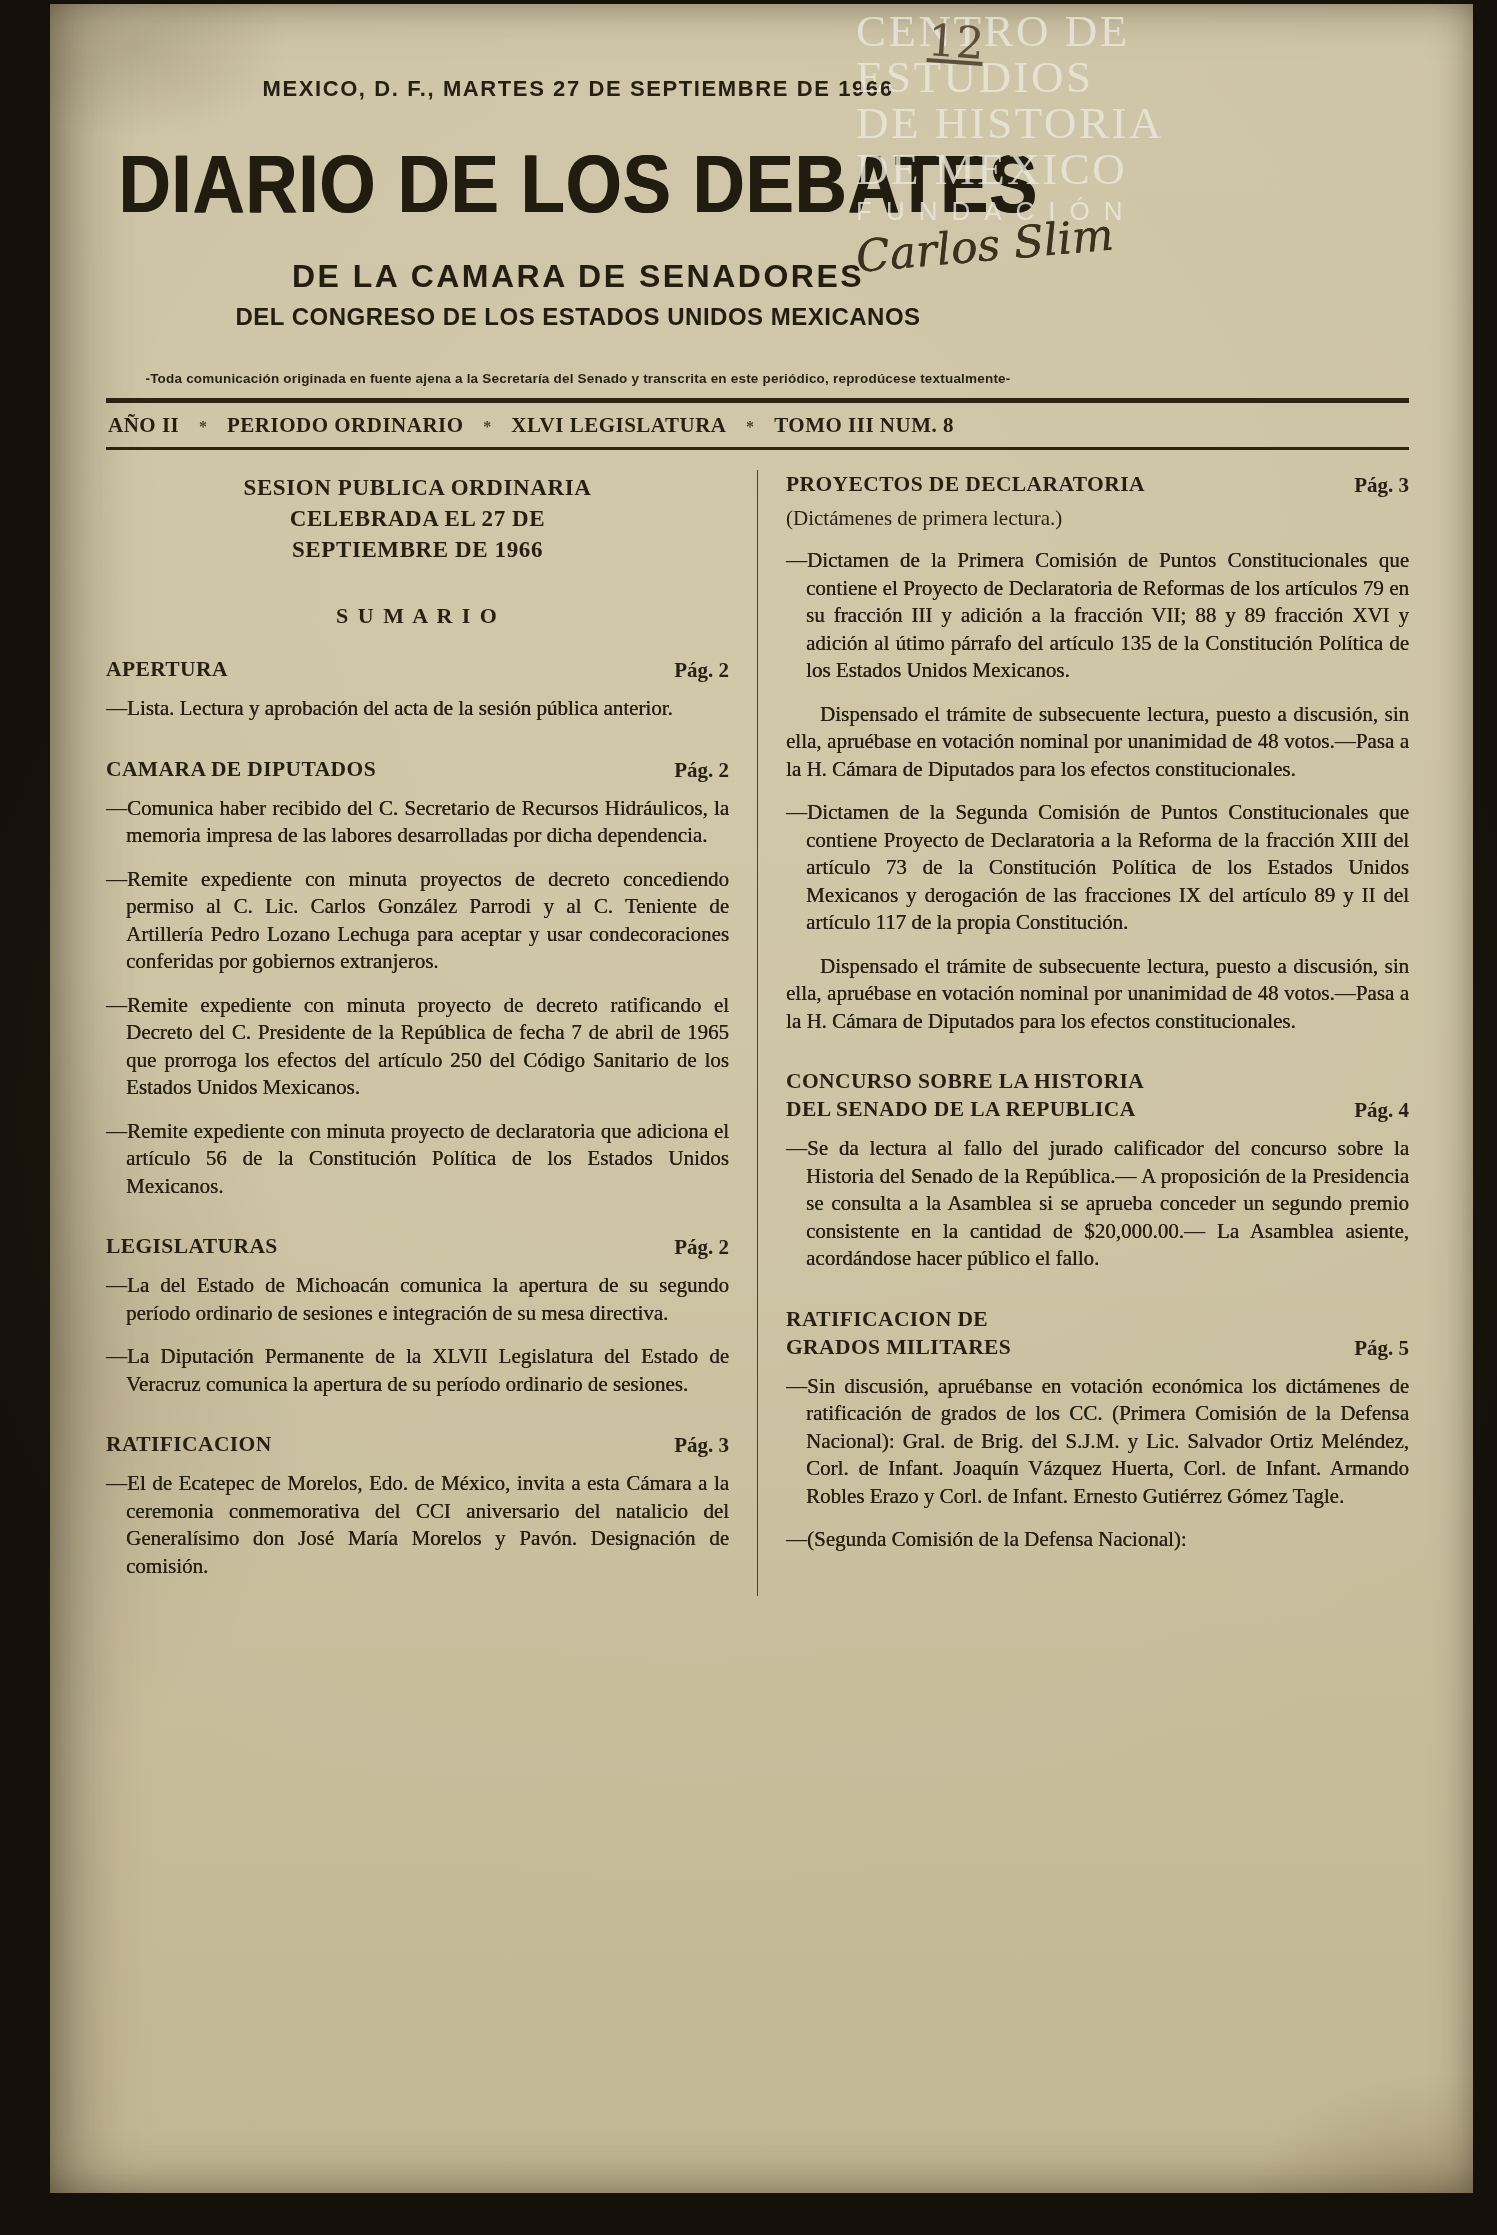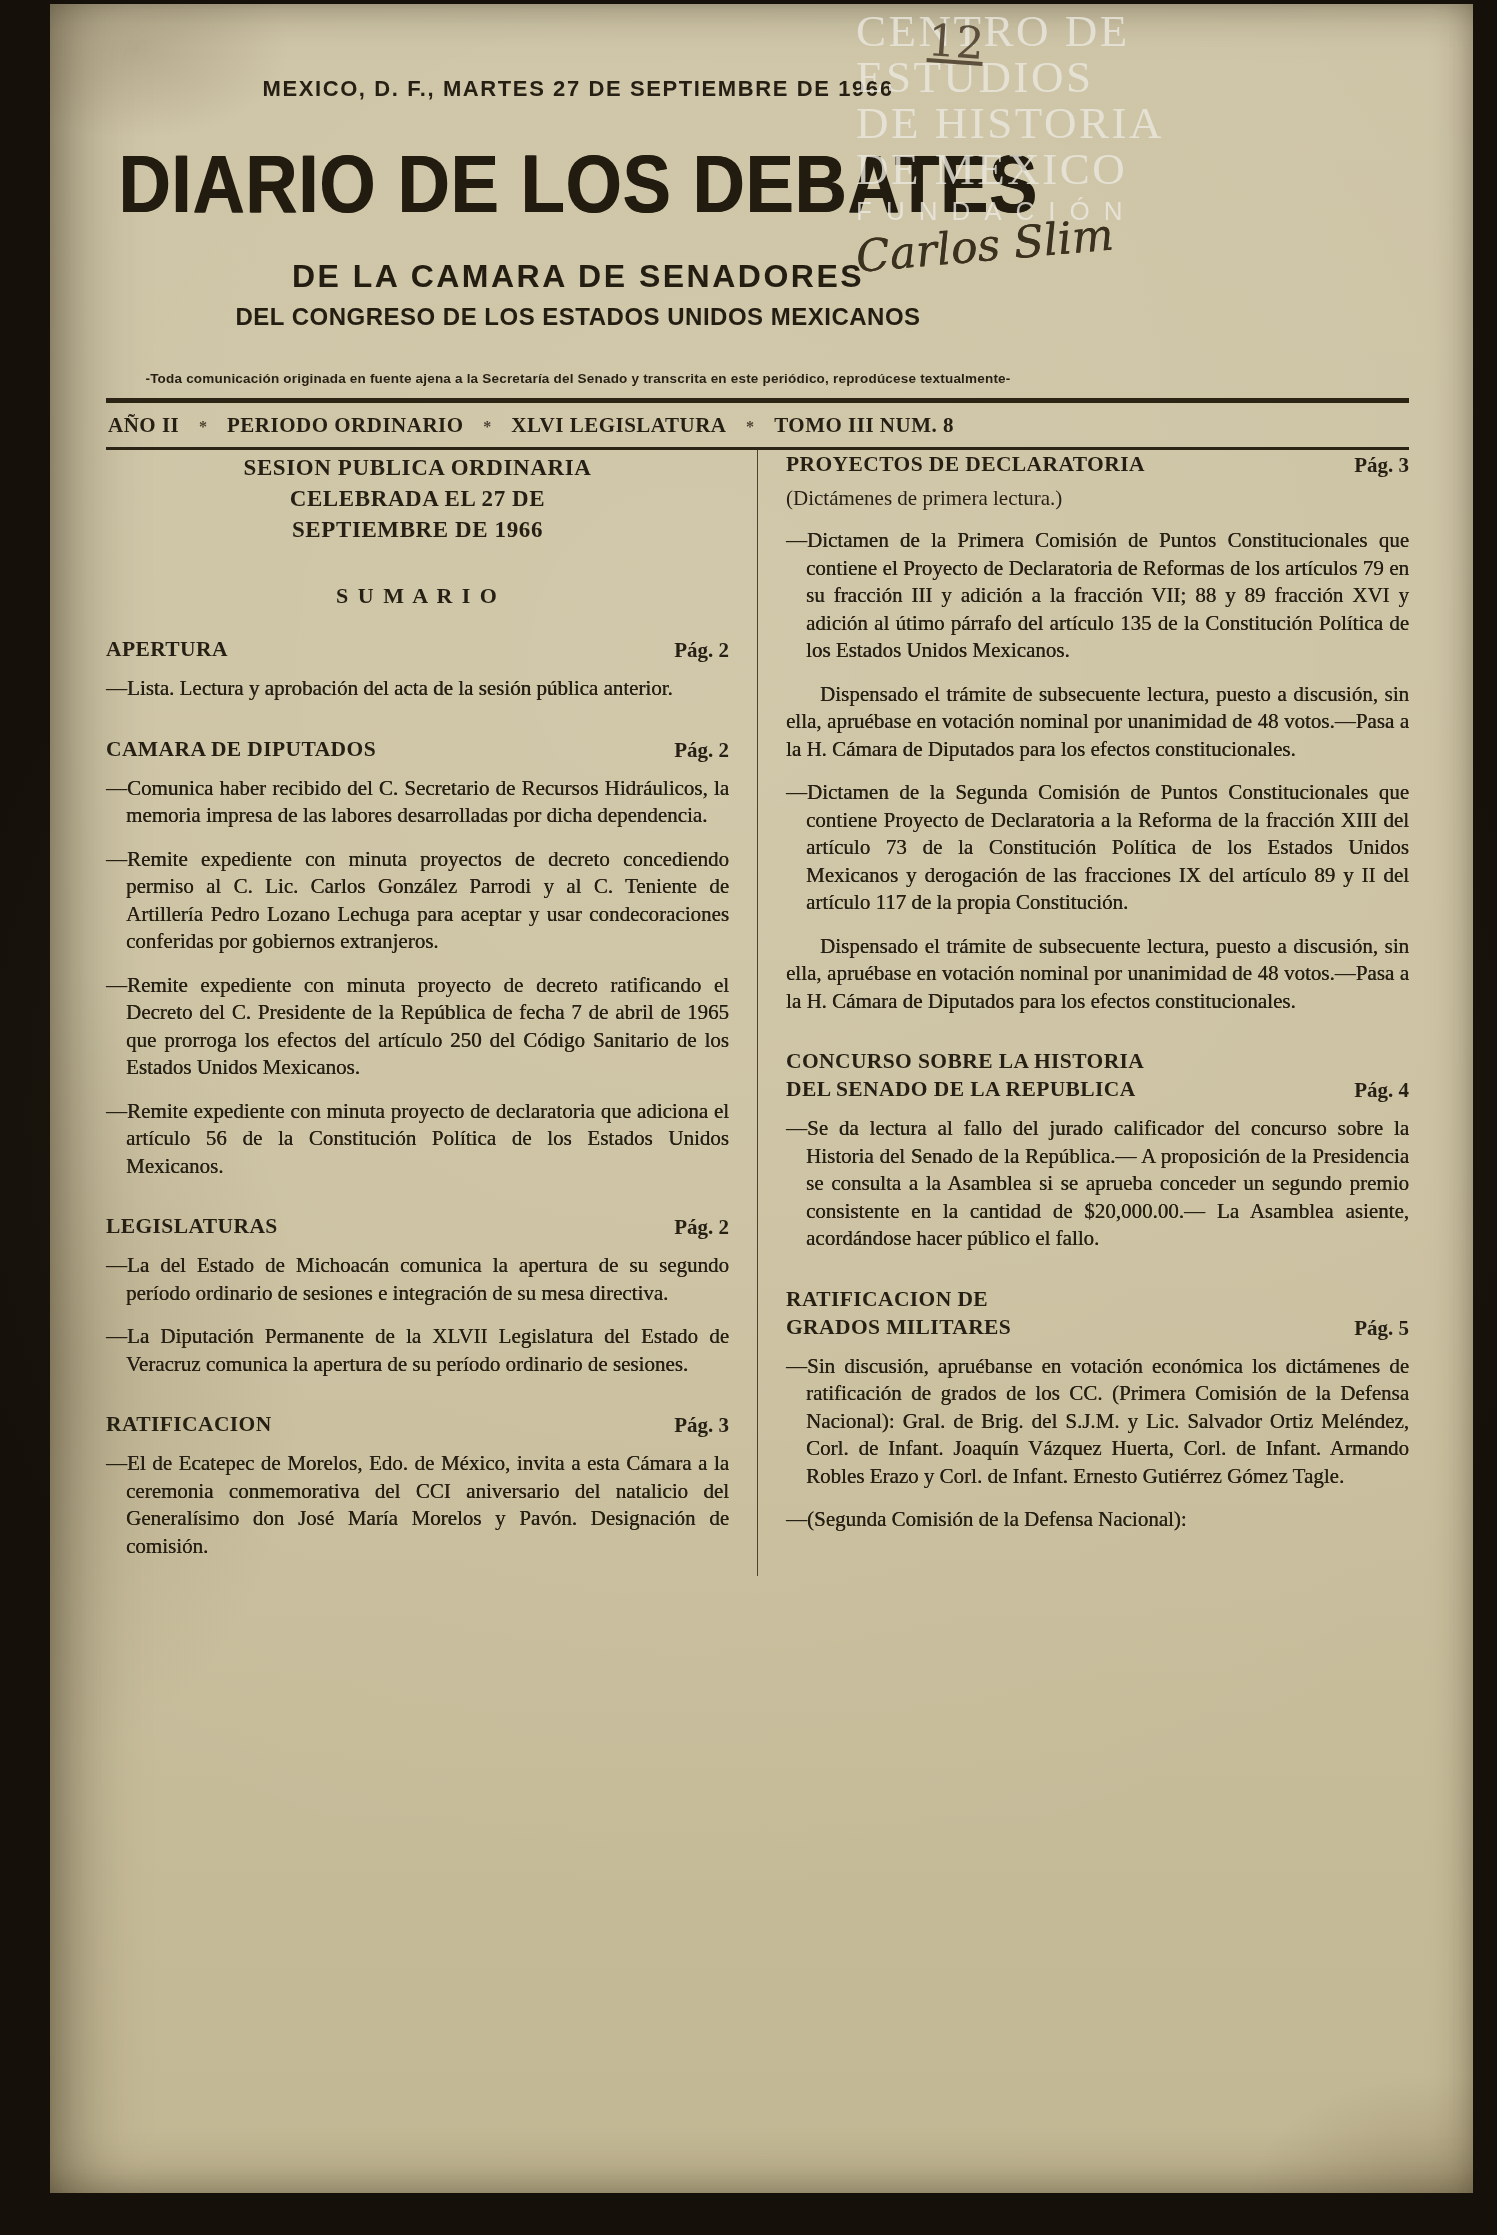--- a/index.html
+++ b/index.html
@@ -35,21 +35,21 @@
   .subtitle-2{font-family:"Liberation Sans",sans-serif;font-weight:bold;font-size:24px;
     letter-spacing:.5px;margin-bottom:40px;color:#241d11;}
   .motto{font-family:"Liberation Sans",sans-serif;font-weight:bold;font-size:13.5px;
     letter-spacing:.2px;margin-bottom:12px;}
   .rule-heavy{height:5px;background:#2b2415;}
   .info-bar{display:flex;justify-content:space-between;align-items:baseline;width:846px;
     padding:10px 2px 9px;font-weight:bold;font-size:21px;letter-spacing:.5px;}
   .ib-sep{font-size:16px;opacity:.8;padding:0 6px;}
   .rule-light{height:3px;background:#2b2415;}
 
-  .columns{display:flex;}
+  .columns{display:flex;margin-top:20px;}
   .col-left{width:50%;padding-right:28px;}
   .col-right{width:50%;padding-left:28px;border-left:1.5px solid #4d4230;}
 
   .session-title{text-align:center;font-weight:bold;font-size:23px;line-height:31px;
     letter-spacing:.6px;margin:2px 30px 0;}
   .st-line{display:block;}
   .sumario{text-align:center;font-weight:bold;font-size:22px;letter-spacing:2px;margin:38px 0 26px;}
 
   .section{margin-top:32px;}
   .sections .section:first-child{margin-top:0;}

